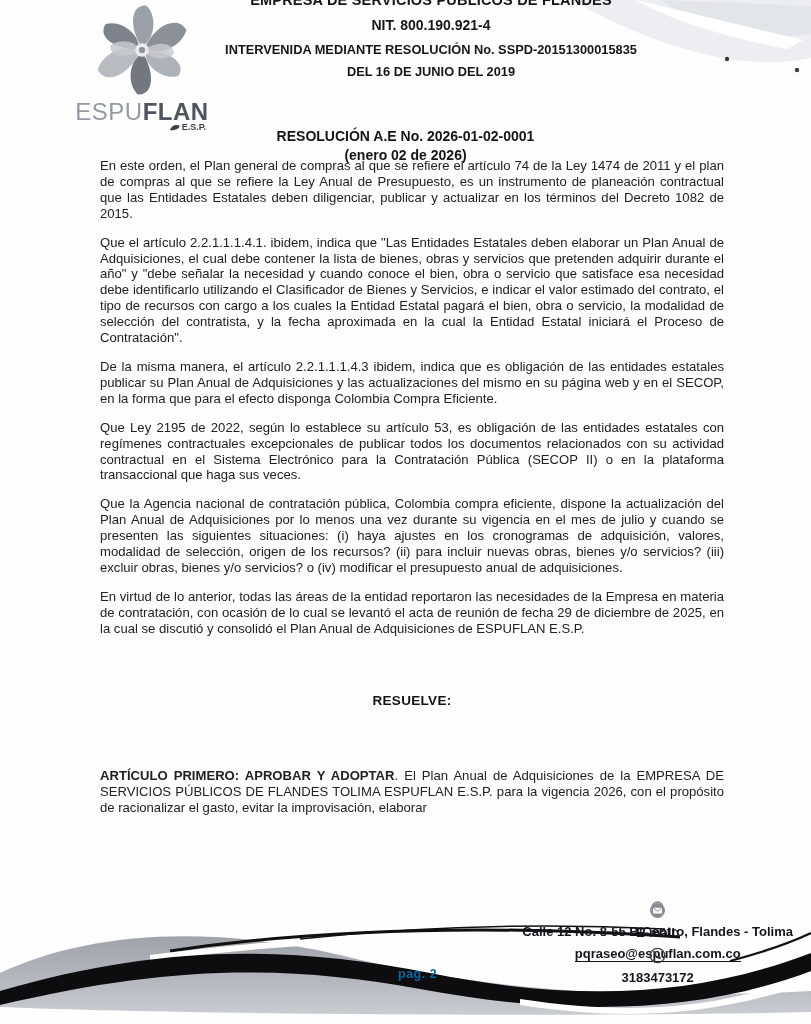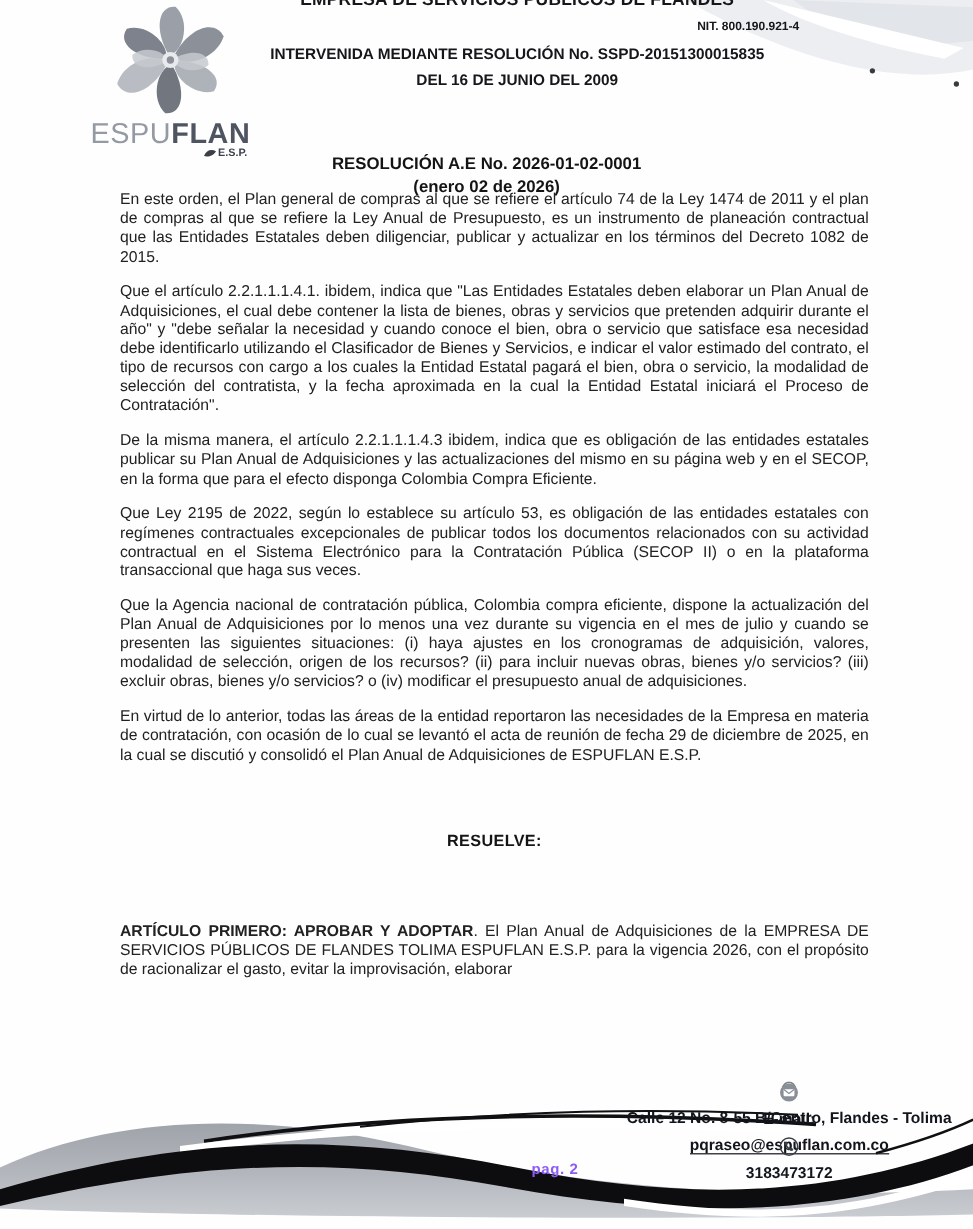--- a/index.html
+++ b/index.html
@@ -49,21 +49,21 @@
 
   .header-text {
     position: absolute;
     left: 196px;
     top: 0;
     width: 470px;
     text-align: center;
     color: #15151a;
   }
   .org-line   { font-size: 14.5px; font-weight: bold; margin-top: -8px; letter-spacing: 0.2px; }
-  .nit-line   { font-size: 10px;   font-weight: bold; margin-top: 9px; text-align: right; }
+  .nit-line   { font-size: 14px;   font-weight: bold; margin-top: 9px; }
   .interv-line{ font-size: 12.8px; font-weight: bold; margin-top: 9px; }
   .date-line  { font-size: 12.8px; font-weight: bold; margin-top: 7px; }
 
   .corner-deco { position: absolute; right: 0; top: 0; }
 
   
   .doc-title {
     position: absolute;
     top: 127px;
     left: 0;
@@ -126,24 +126,23 @@
     cursor: pointer;
   }
 
   .swoosh { position: absolute; left: 0; bottom: 0; z-index: 2; }
   .page-label {
     position: absolute;
     left: 398px;
     top: 967px;
     font-size: 12.5px;
     font-weight: bold;
-    color: #8b5cf6;
+    color: #0369a1;
     z-index: 3;
     letter-spacing: 0.5px;
-    margin-left: 45px;
   }
 </style>
 </head>
 <body>
 
 <div class="page">
 
   <svg class="corner-deco" width="270" height="100" viewBox="0 0 270 100">
     <path d="M30,0 L270,0 L270,58 C195,74 105,42 30,0 Z" fill="#eceef2"></path>
     <path d="M120,0 L270,6 L270,34 C195,44 150,22 120,0 Z" fill="#e2e5ea"></path>
@@ -173,21 +172,21 @@
           <path d="M0,6 C2,1 6,0 10,2 C8,6 3,7 0,6 Z" fill="#3a3f49"></path>
         </svg>
       <span>E.S.P.</span>
     </div>
   </div>
 
   <div class="header-text">
     <div class="org-line">EMPRESA DE SERVICIOS PUBLICOS DE FLANDES</div>
     <div class="nit-line">NIT. 800.190.921-4</div>
     <div class="interv-line">INTERVENIDA MEDIANTE RESOLUCIÓN No. SSPD-20151300015835</div>
-    <div class="date-line">DEL 16 DE JUNIO DEL 2009</div>
+    <div class="date-line">DEL 16 DE JUNIO DEL 2019</div>
   </div>
 
   <div class="doc-title">
     <div>RESOLUCIÓN A.E No. 2026-01-02-0001</div>
     <div>(enero 02 de 2026)</div>
   </div>
 
   <div class="doc-body">
     <p>En este orden, el Plan general de compras al que se refiere el artículo 74 de la Ley 1474 de 2011 y el plan de compras al que se refiere la Ley Anual de Presupuesto, es un instrumento de planeación contractual que las Entidades Estatales deben diligenciar, publicar y actualizar en los términos del Decreto 1082 de 2015.</p>
     <p>Que el artículo 2.2.1.1.1.4.1. ibidem, indica que "Las Entidades Estatales deben elaborar un Plan Anual de Adquisiciones, el cual debe contener la lista de bienes, obras y servicios que pretenden adquirir durante el año" y "debe señalar la necesidad y cuando conoce el bien, obra o servicio que satisface esa necesidad debe identificarlo utilizando el Clasificador de Bienes y Servicios, e indicar el valor estimado del contrato, el tipo de recursos con cargo a los cuales la Entidad Estatal pagará el bien, obra o servicio, la modalidad de selección del contratista, y la fecha aproximada en la cual la Entidad Estatal iniciará el Proceso de Contratación".</p>

